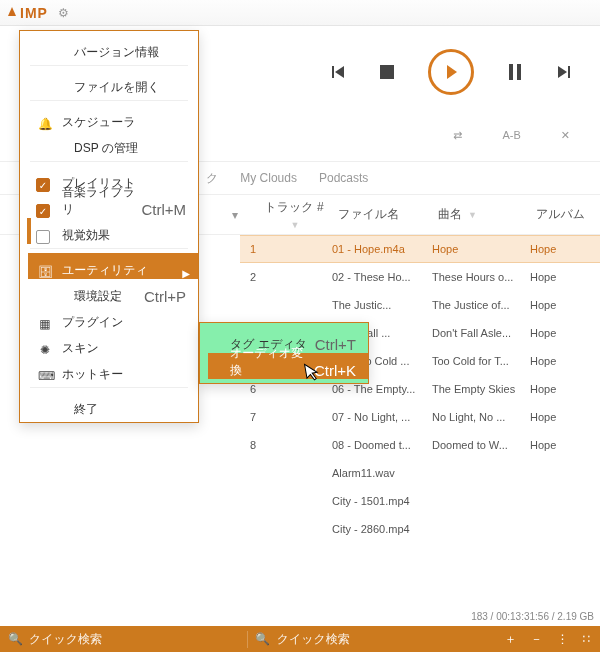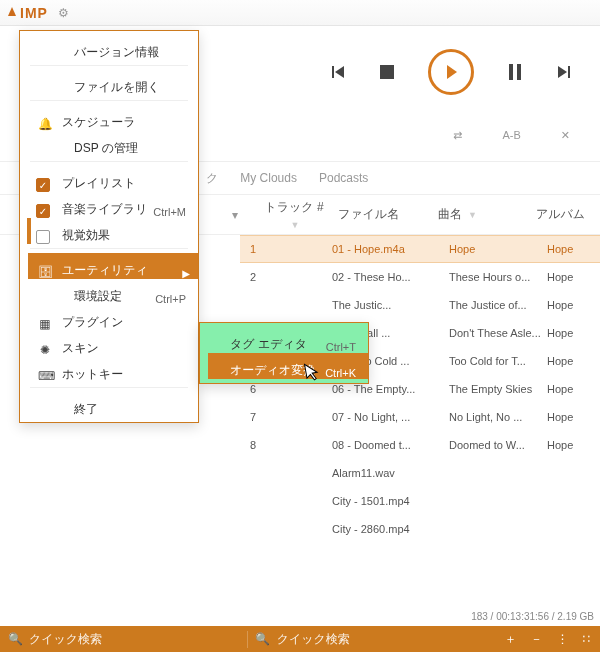--- a/index.html
+++ b/index.html
@@ -26,37 +26,37 @@
   .col-head .filter { color:#ccc; font-size:9px; margin-left:2px; }
   .col-track { width:88px;flex-direction:column; }
   .col-file { width:100px; }
   .col-song { width:98px;text-align:right; }
   .col-album { flex:1; }
 
   .tracks { margin-left:240px; }
   .track-row { height:28px; display:flex; align-items:center; font-size:11px; color:#555; border-bottom:0px solid transparent; }
   .track-row.sel { background:#fbe9d5; color:#c46a19; border-top:1px solid #f3cda0; border-bottom:1px solid #f3cda0; }
   .c-num { width:92px; padding-left:10px; }
-  .c-file { width:117px; overflow:hidden; text-overflow:ellipsis; white-space:nowrap; }
+  .c-file { width:100px; overflow:hidden; text-overflow:ellipsis; white-space:nowrap; }
   .c-song { width:98px; overflow:hidden; text-overflow:ellipsis; white-space:nowrap; }
   .c-album { flex:1; overflow:hidden; text-overflow:ellipsis; white-space:nowrap; padding-right:6px; }
 
   .status { position:absolute; right:6px; bottom:30px; color:#888; font-size:10px; }
 
   .footer { position:absolute; bottom:0; left:0; right:0; height:26px; background:#cc7a1e; display:flex; align-items:center; color:#fff; font-size:12px; }
   .footer .search { flex:1; display:flex; align-items:center; gap:6px; padding-left:8px; opacity:.9;}
   .footer .search:first-child { border-right:1px solid rgba(255,255,255,.25); max-width:260px; }
   .footer-icons { display:flex; gap:14px; padding:0 10px; align-items:center;}
   .footer-icons span { cursor:pointer; }
 
   
   .menu { position:absolute; left:19px; top:30px; width:180px; background:#fff; border:1px solid #cc7a1e; box-shadow:0 4px 12px rgba(0,0,0,.15); z-index:10; padding:4px 0; }
   .menu-sep { height:1px; background:#eee; margin:4px 10px; }
   .menu-item { height:26px; display:flex; align-items:flex-end; padding:0 12px 0 34px; position:relative; font-size:12px; color:#333; cursor:pointer;margin-left:8px; }
-  .menu-item .short { margin-left:auto; color:#666; font-size:11px; }
+  .menu-item .short { margin-left:auto; color:#666; font-size:15px; }
   .menu-item .ico { position:absolute; left:10px; width:14px; text-align:center; color:#444; font-size:12px; }
   .menu-item.indent { padding-left:46px; }
   .menu-item.hl { background:#d27c22; color:#fff; }
   .menu-item.hl .ico, .menu-item.hl .short { color:#fff; }
   .menu-item .arrow { position:absolute; right:8px; font-size:10px; color:#333; }
   .menu-item.hl .arrow { color:#fff; }
   .menu-item .chk { position:absolute; left:8px; width:14px; height:14px; border:1px solid #999; border-radius:2px; display:flex; align-items:center; justify-content:center; font-size:10px; background:#fff; color:#c46a19;}
   .menu-item .chk.checked { background:#c46a19; color:#fff; border-color:#c46a19;}
   .menu-item.active-left::before { content:""; position:absolute; left:-1px; top:0; bottom:0; width:4px; background:#d27c22; }
 
@@ -155,21 +155,21 @@
     </div>
   <div class="track-row">
       <span class="c-num"></span>
       <span class="c-file">The Justic...</span>
       <span class="c-song">The Justice of...</span>
       <span class="c-album">Hope</span>
     </div>
   <div class="track-row">
       <span class="c-num"></span>
       <span class="c-file">Don't Fall ...</span>
-      <span class="c-song">Don't These Asle...</span>
+      <span class="c-song">Don't Fall Asle...</span>
       <span class="c-album">Hope</span>
     </div>
   <div class="track-row">
       <span class="c-num">5</span>
       <span class="c-file">05 - Too Cold ...</span>
       <span class="c-song">Too Cold for T...</span>
       <span class="c-album">Hope</span>
     </div>
   <div class="track-row">
       <span class="c-num">6</span>

